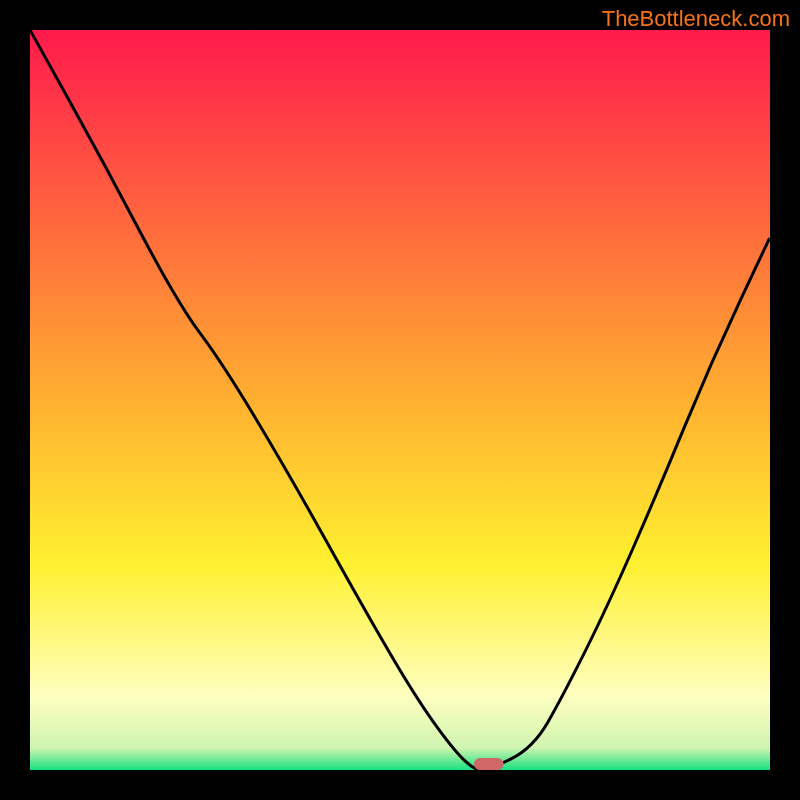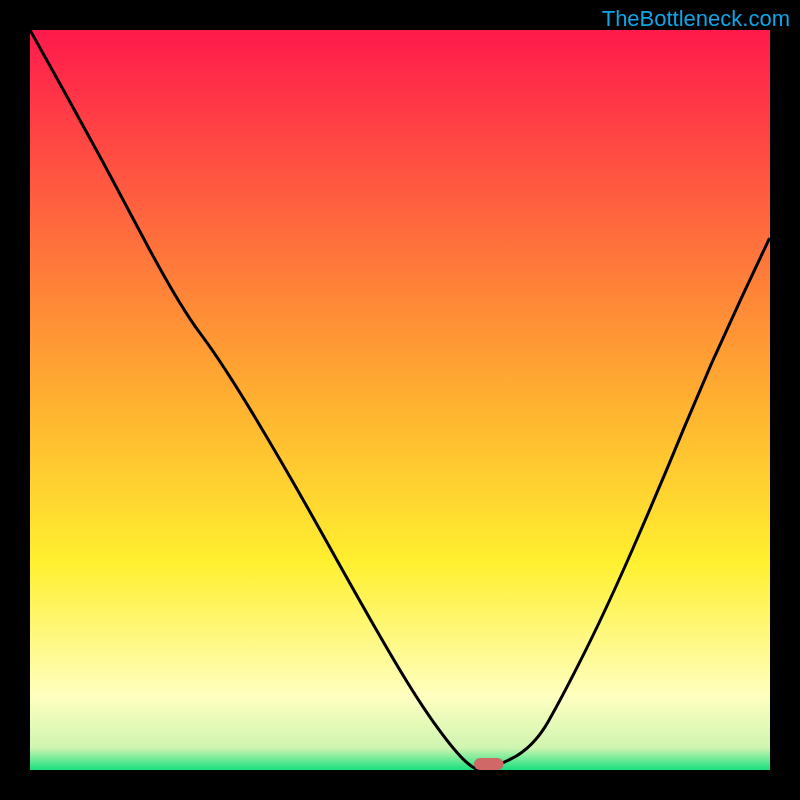--- a/index.html
+++ b/index.html
@@ -8,21 +8,21 @@
     width: 800px;
     height: 800px;
     background: #000;
     position: relative;
     overflow: hidden;
   }
   .watermark {
     position: absolute;
     top: 6px;
     right: 10px;
-    color: #0ea5e9;
+    color: #f97316;
     font-family: Arial, Helvetica, sans-serif;
     font-size: 22px;
     font-weight: 500;
     z-index: 10;
   }
   .plot-area {
     position: absolute;
     left: 30px;
     top: 30px;
     width: 740px;

